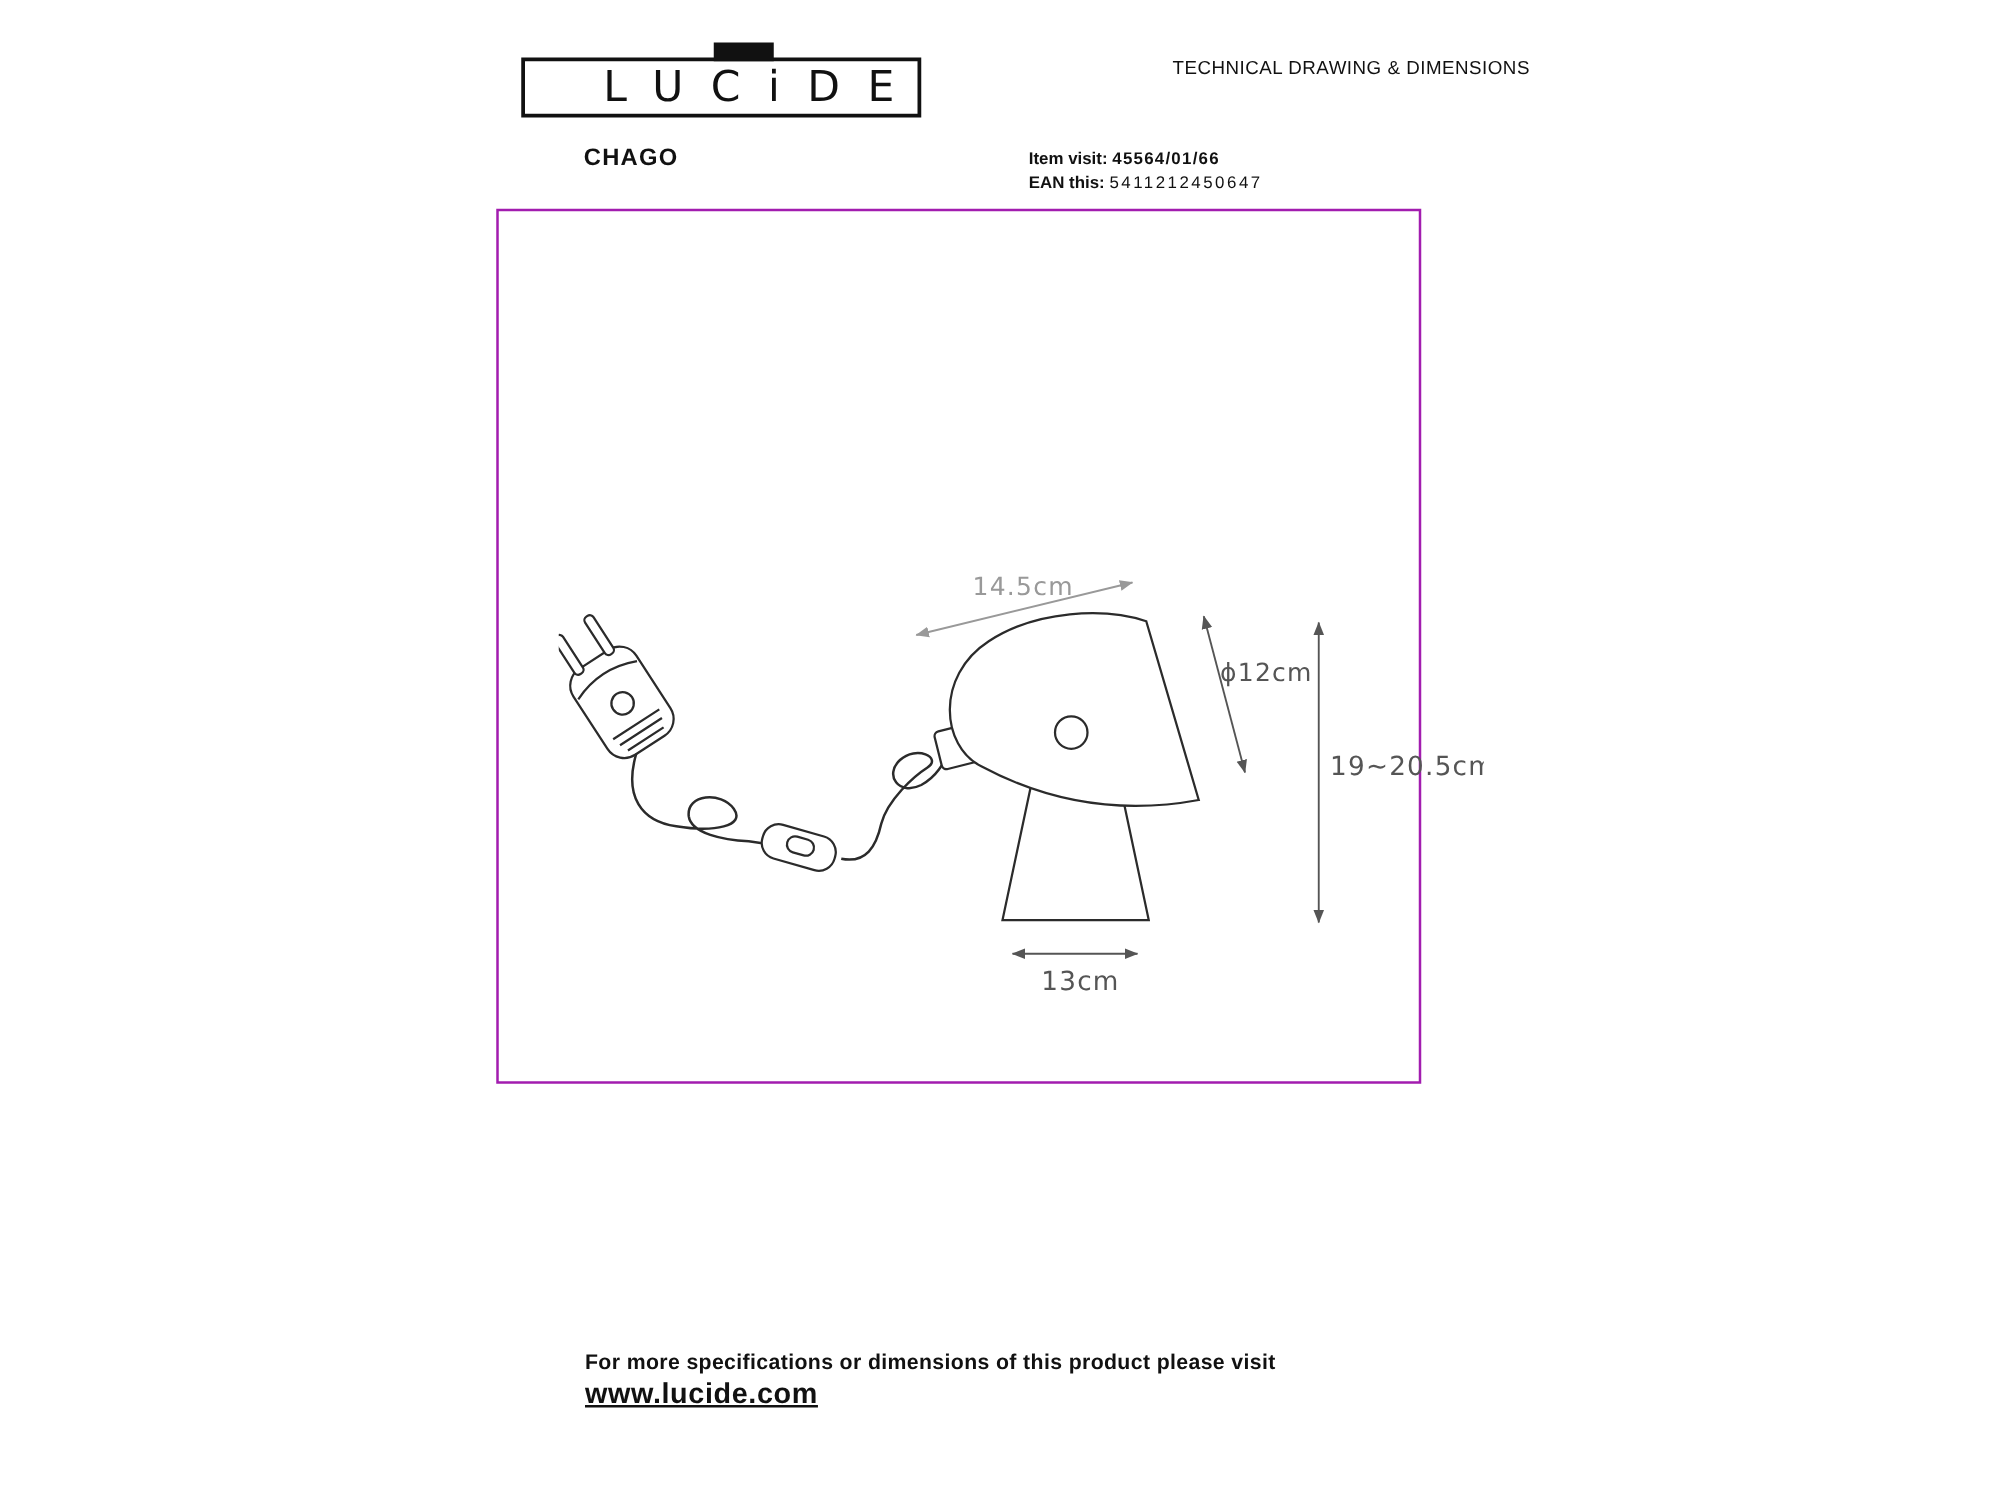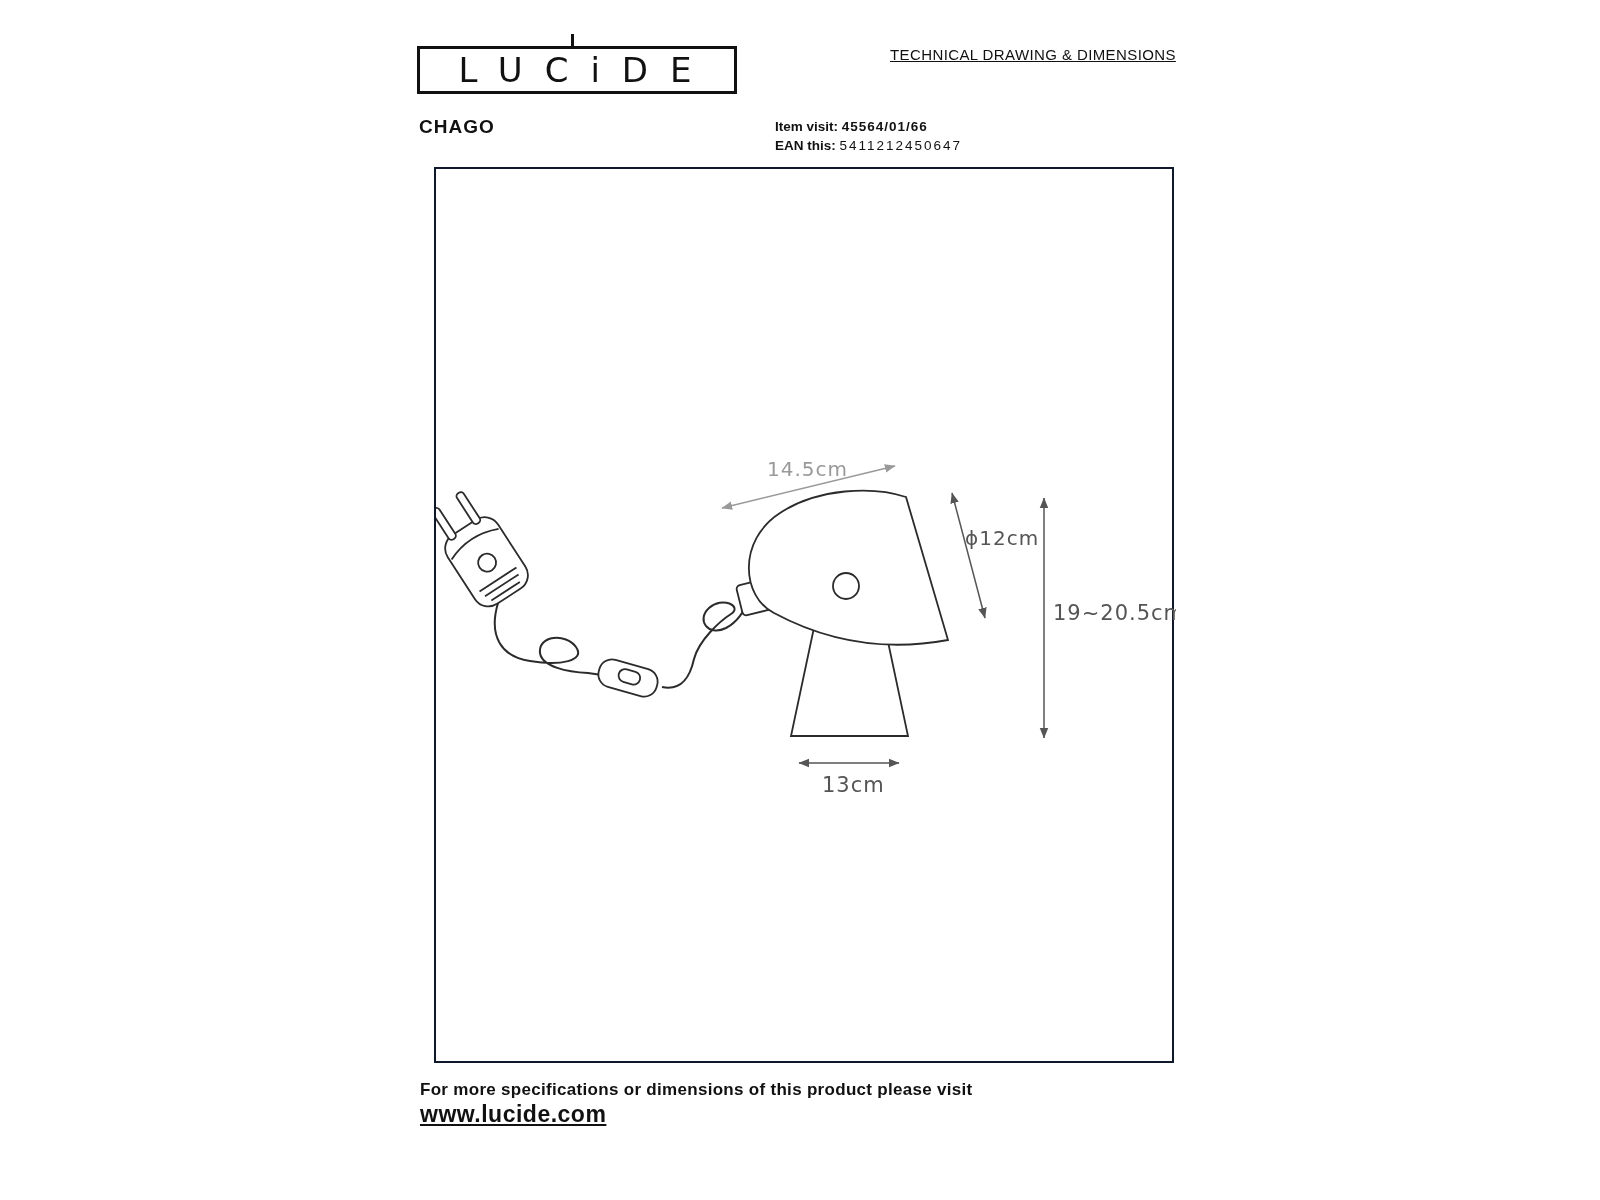--- a/index.html
+++ b/index.html
@@ -2,46 +2,46 @@
 <html><head>
 <meta charset="utf-8">
 <style>
   * { box-sizing: border-box; }
   html,body { margin:0; padding:0; background:#ffffff; }
   body {
     width:1600px; height:1200px; position:relative;
     font-family:"Liberation Sans", sans-serif; color:#111;
     overflow:hidden;
   }
-  .abs { position:absolute; }
+  .abs { position:absolute;padding-left:48px; }
 
   
   .logo-box {
     left:417px; top:46px; width:320px; height:48px;
     border:3px solid #111; display:flex; align-items:center; justify-content:center;
   }
   .logo-text {
     font-size:34px; font-weight:500; letter-spacing:22px;
     padding-left:18px; color:#111; white-space:nowrap;
     font-family:"DejaVu Sans", sans-serif;
   }
   .logo-accent { left:571px; top:34px; width:3px; height:15px; background:#111; }
 
-  .doc-title { left:890px; top:46px; font-size:15px; letter-spacing:0.4px; color:#111;text-decoration:underline; }
+  .doc-title { left:890px; top:46px; font-size:15px; letter-spacing:0.4px; color:#111; }
 
   .product-name { left:419px; top:116px; font-size:19px; font-weight:bold; letter-spacing:1px; }
 
   .meta { left:775px; top:117px; font-size:13.5px; line-height:19px; }
   .meta .lbl { font-weight:bold; }
   .meta .val { font-weight:bold; letter-spacing:1px;margin-top:28px; }
   .meta .val-ean { font-weight:normal; letter-spacing:2px;margin-top:41px; }
 
   .drawing-box {
-    left:434px; top:167px; width:740px; height:896px;
-    border:2px solid #0f172a; background:#fff;
+    left:397px; top:167px; width:740px; height:700px;
+    border:2px solid #a21caf; background:#fff;
   }
   svg text { font-family:"DejaVu Sans", "Liberation Sans", sans-serif; letter-spacing:1px; }
 
   .footer-note { left:420px; top:1080px; font-size:17px; font-weight:bold; letter-spacing:0.3px;text-align:right; }
   .footer-site { left:420px; top:1101px; font-size:23px; font-weight:bold; letter-spacing:0.5px;text-decoration:underline; }
 </style>
 </head>
 <body>
 
 <div class="abs logo-box">

